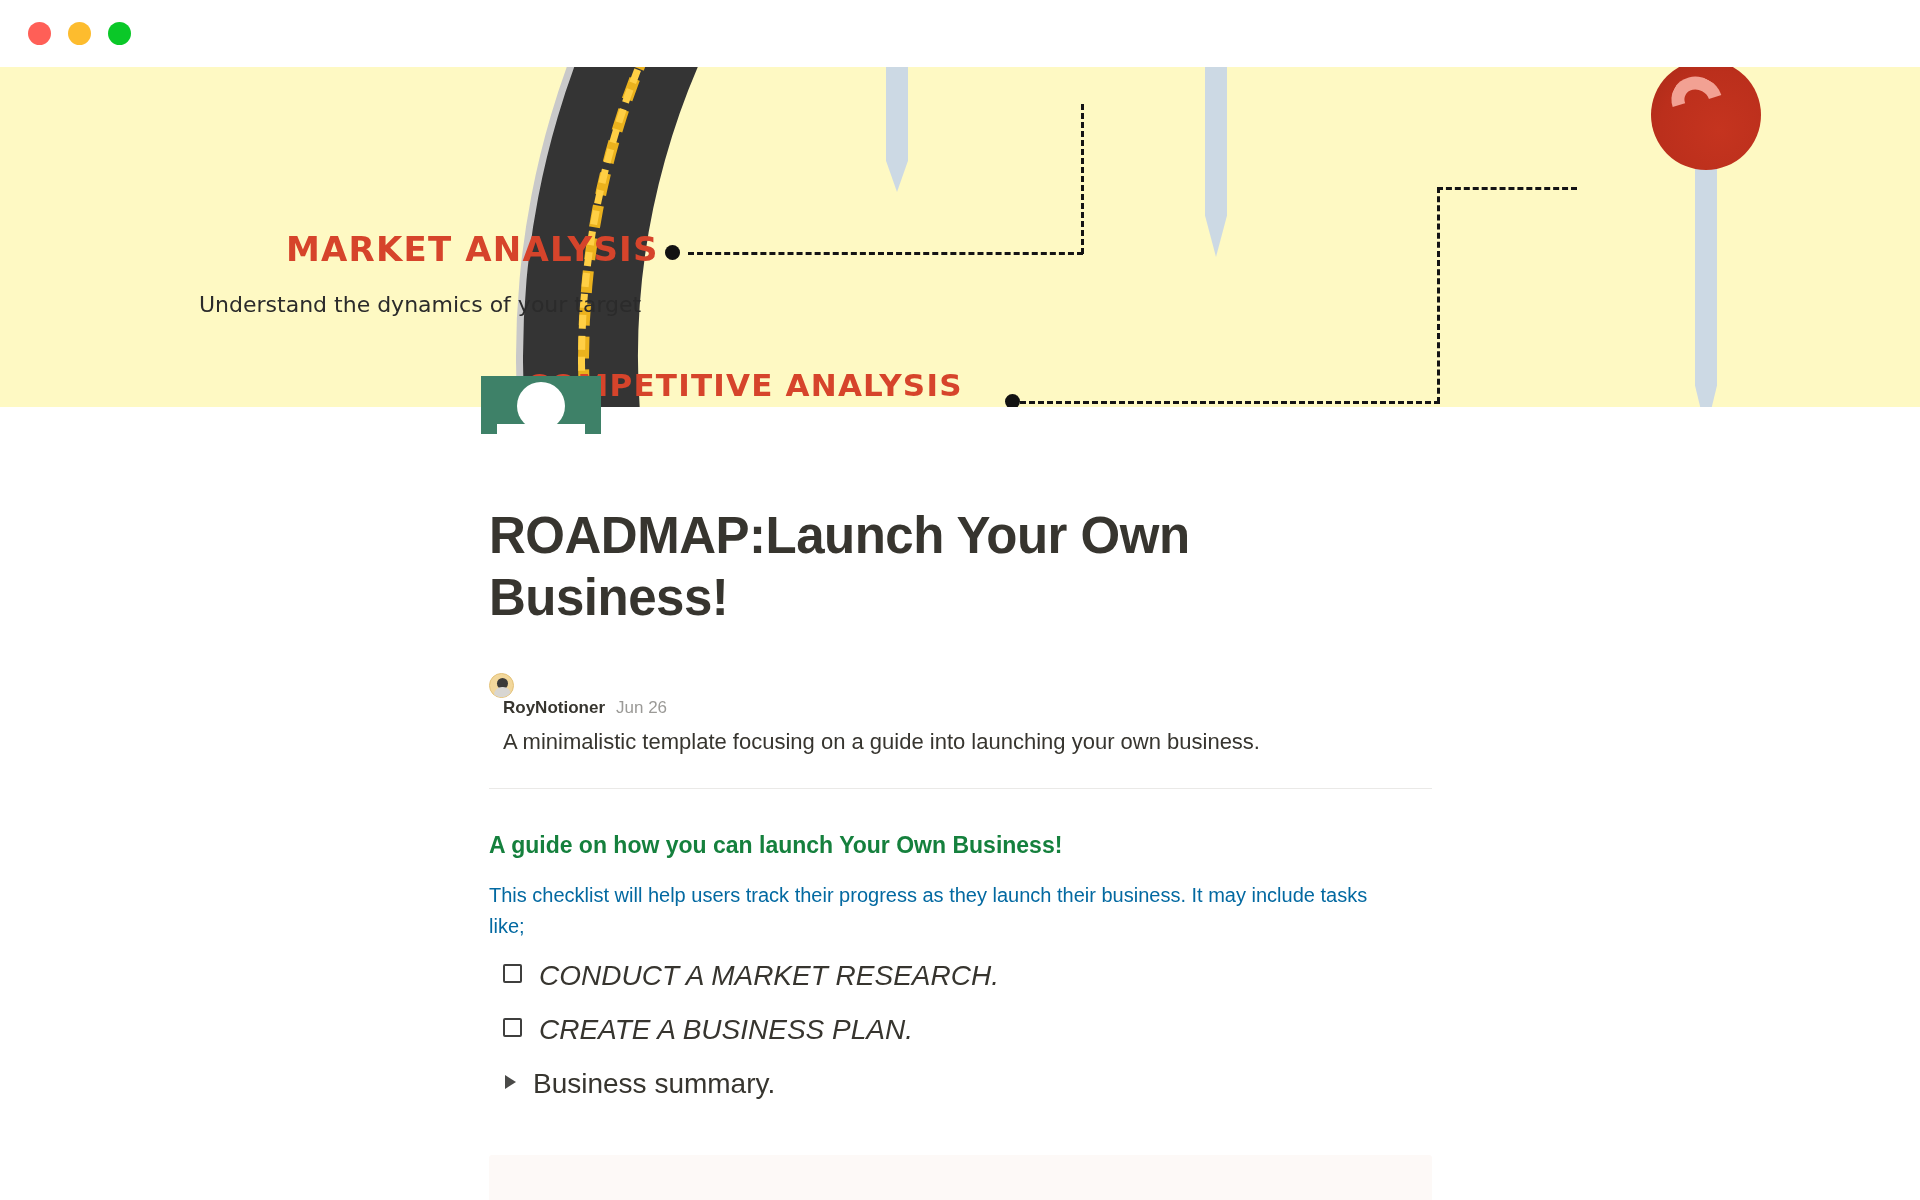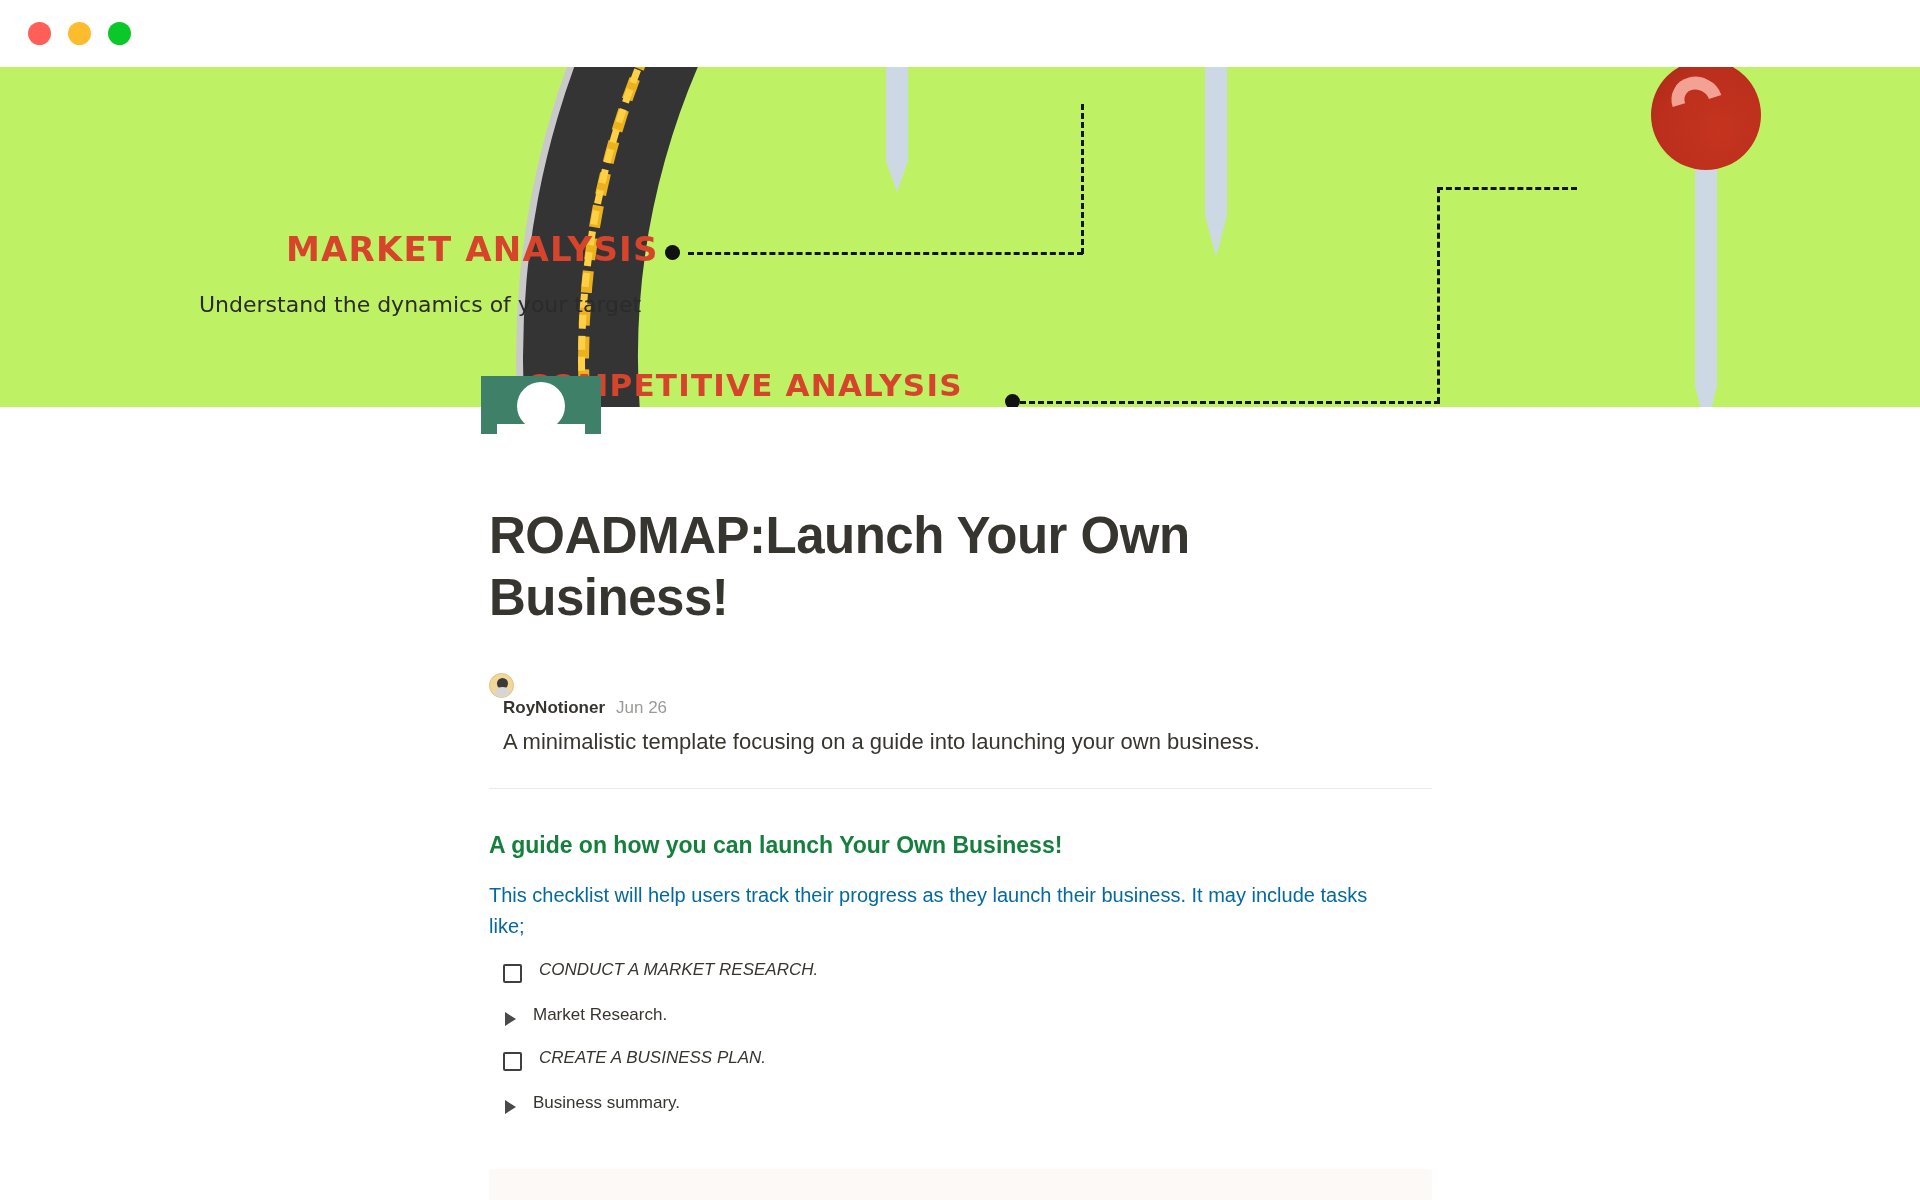--- a/index.html
+++ b/index.html
@@ -17,21 +17,21 @@
   }
   .dots { display: flex; gap: 17px; margin-left: 28px; }
   .dot { width: 23px; height: 23px; border-radius: 50%; }
   .dot.red { background: #ff5f57; }
   .dot.yellow { background: #fdbc2e; }
   .dot.green { background: #0ac828; }
 
   
   .cover {
     position: absolute; top: 67px; left: 0; width: 1920px; height: 340px;
-    background: #bef264;
+    background: #fef9c3;
     overflow: hidden;
   }
   .cover-inner { position: absolute; inset: 0; }
 
   
   .road {
     position: absolute;
     left: 520px; top: -560px;
     width: 1700px; height: 1700px;
     border-radius: 50%;
@@ -217,21 +217,21 @@
     border-radius: 2px; flex: none; margin-top: 4px; margin-left: 14px;
     background: #fff;
   }
   .tri {
     width: 0; height: 0; flex: none;
     border-left: 11px solid #4a4a48;
     border-top: 7px solid transparent;
     border-bottom: 7px solid transparent;
     margin-top: 7px; margin-left: 16px;
   }
-  .item-text { font-size: 17px; color: #37352f; margin-left: 17px; }
+  .item-text { font-size: 28px; color: #37352f; margin-left: 17px; }
   .item-text.ital { font-style: italic; }
 
   .callout {
     margin-top: 55px;
     width: 943px; height: 60px;
     background: #fdf9f7;
     border-radius: 3px;
   }
 </style>
 </head>
@@ -319,24 +319,20 @@
 
     <p class="para">This checklist will help users track their progress as they launch their business. It may include tasks like;</p>
 
     <div class="list">
 
       <div class="item">
         <div class="cb"></div>
         <span class="item-text ital">CONDUCT A MARKET RESEARCH.</span>
       </div>
 
-      <div class="item">
-        <div class="tri"></div>
-        <span class="item-text">Market Research.</span>
-      </div>
 
       <div class="item">
         <div class="cb"></div>
         <span class="item-text ital">CREATE A BUSINESS PLAN.</span>
       </div>
 
       <div class="item">
         <div class="tri"></div>
         <span class="item-text">Business summary.</span>
       </div>

